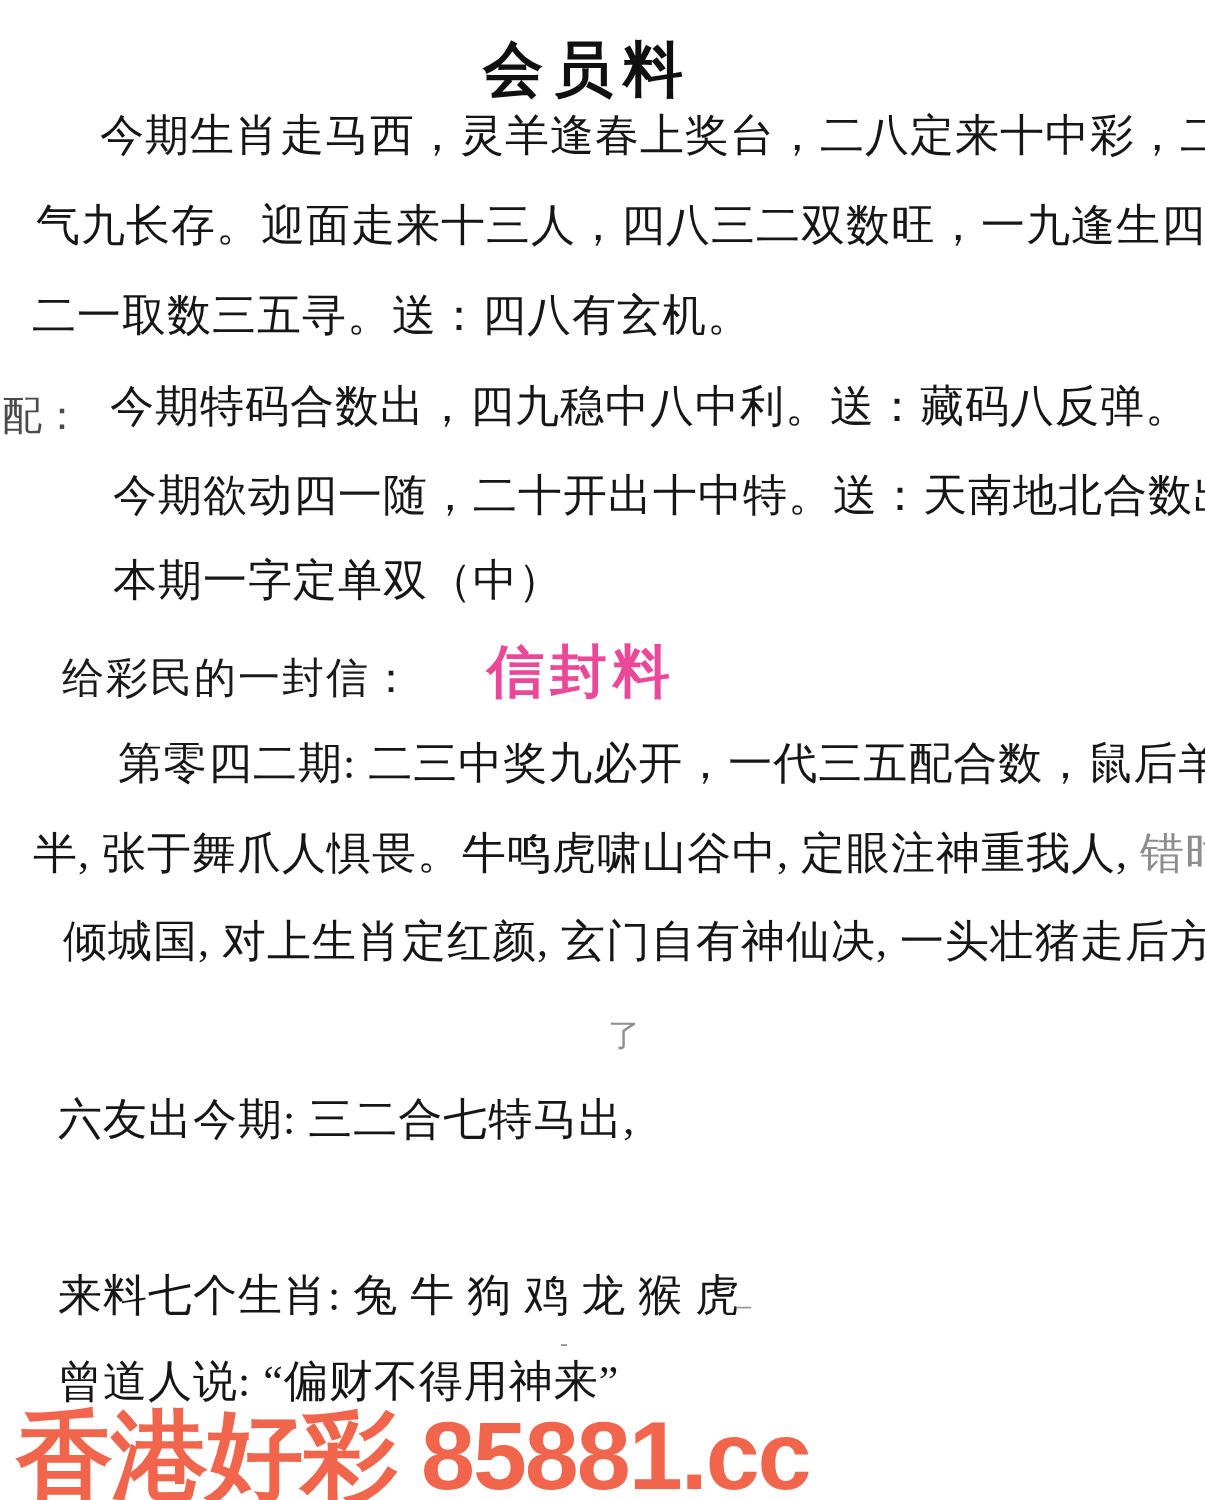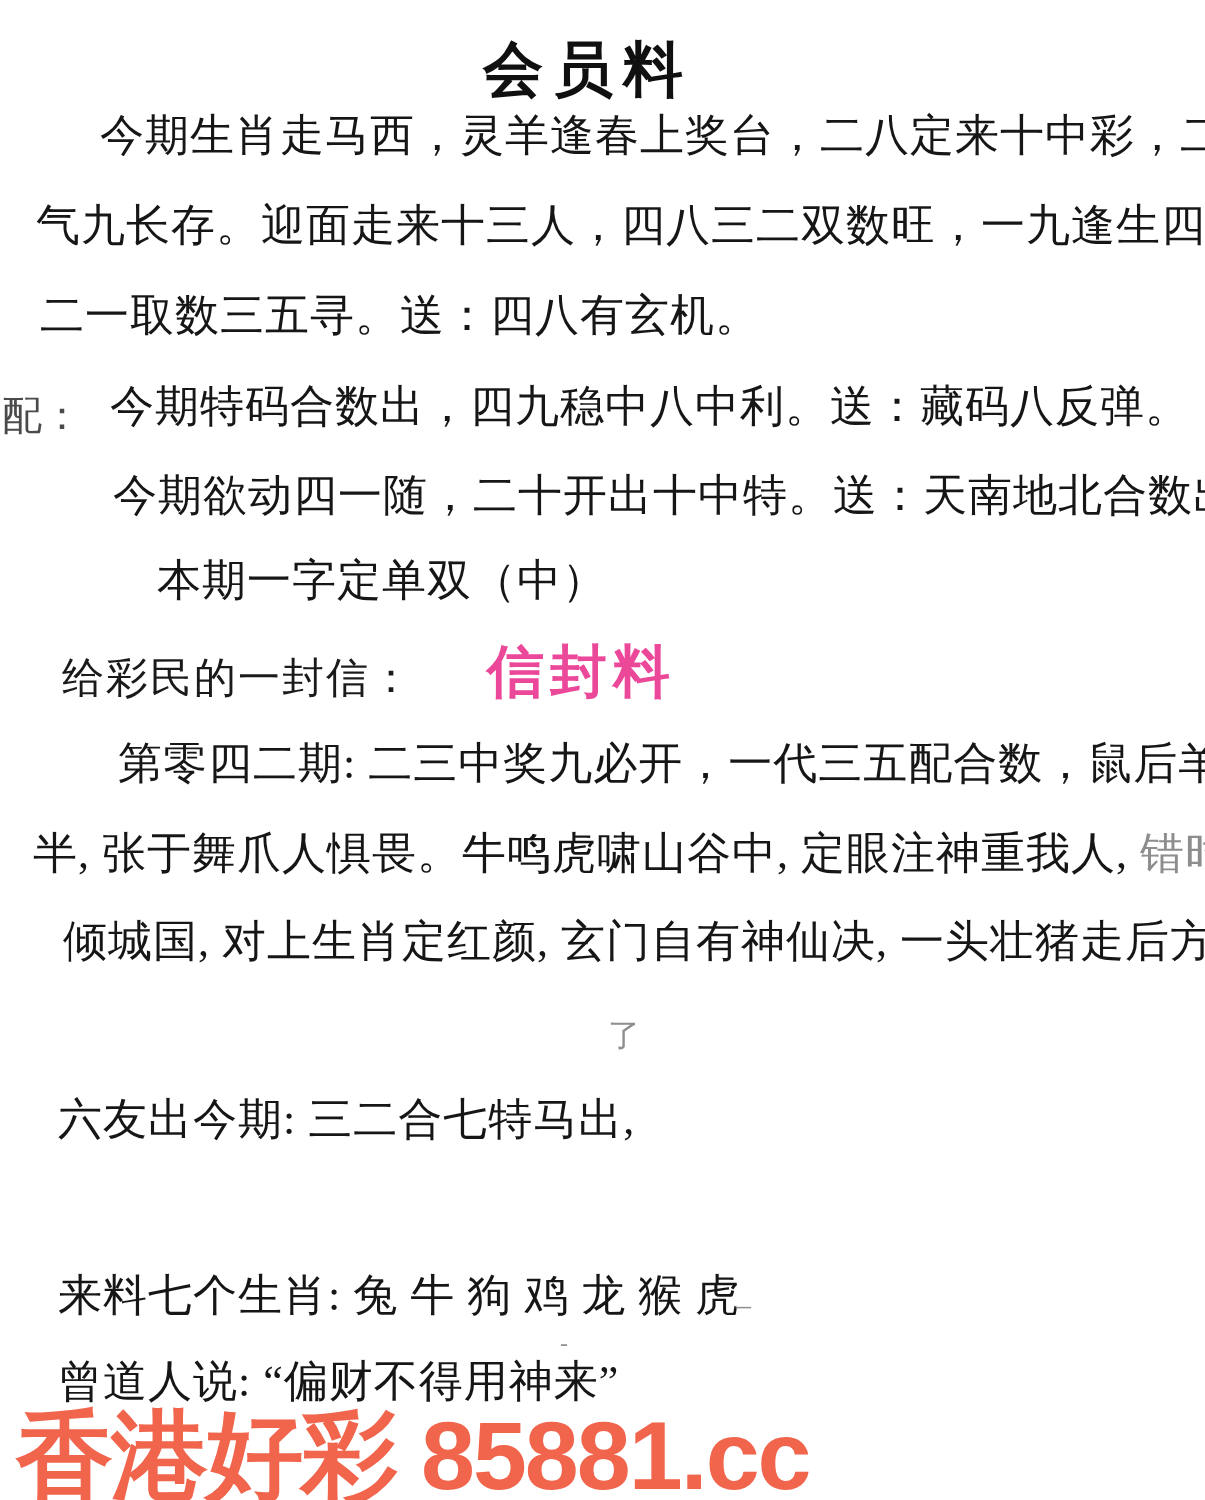--- a/index.html
+++ b/index.html
@@ -90,27 +90,27 @@
 </style>
 </head>
 <body>
 
 <div class="page">
 
   <div class="page-title">会员料</div>
 
   <div class="ln" style="left:100px; top:112px;">今期生肖走马西，灵羊逢春上奖台，二八定来十中彩，二二浩</div>
   <div class="ln" style="left:36px; top:202px;">气九长存。迎面走来十三人，四八三二双数旺，一九逢生四六亡，</div>
-  <div class="ln" style="left:40px; top:292px;text-align:center;">二一取数三五寻。送：四八有玄机。</div>
+  <div class="ln" style="left:32px; top:292px;text-align:center;">二一取数三五寻。送：四八有玄机。</div>
 
   <div class="pei-label">配：</div>
   <div class="ln" style="left:110px; top:383px;">今期特码合数出，四九稳中八中利。送：藏码八反弹。</div>
 
   <div class="ln" style="left:113px; top:472px;">今期欲动四一随，二十开出十中特。送：天南地北合数出</div>
-  <div class="ln" style="left:113px; top:557px;margin-left:44px;">本期一字定单双（中）</div>
+  <div class="ln" style="left:113px; top:557px;">本期一字定单双（中）</div>
 
   <div class="intro-label">给彩民的一封信：</div>
   <div class="section-title">信封料</div>
 
   <div class="ln" style="left:118px; top:740px;">第零四二期: 二三中奖九必开，一代三五配合数，鼠后羊前绕圈</div>
   <div class="ln" style="left:33px; top:830px;"><span>半, 张于舞爪人惧畏。牛鸣虎啸山谷中, 定眼注神重我人, </span><span class="faded">错时一久</span></div>
   <div class="ln" style="left:63px; top:918px;">倾城国, 对上生肖定红颜, 玄门自有神仙决, 一头壮猪走后方, 四亲</div>
   <div class="stray" style="left:608px; top:1014px; font-size:32px;">了</div>
 
   <div class="ln" style="left:58px; top:1096px;">六友出今期: 三二合七特马出,</div>

